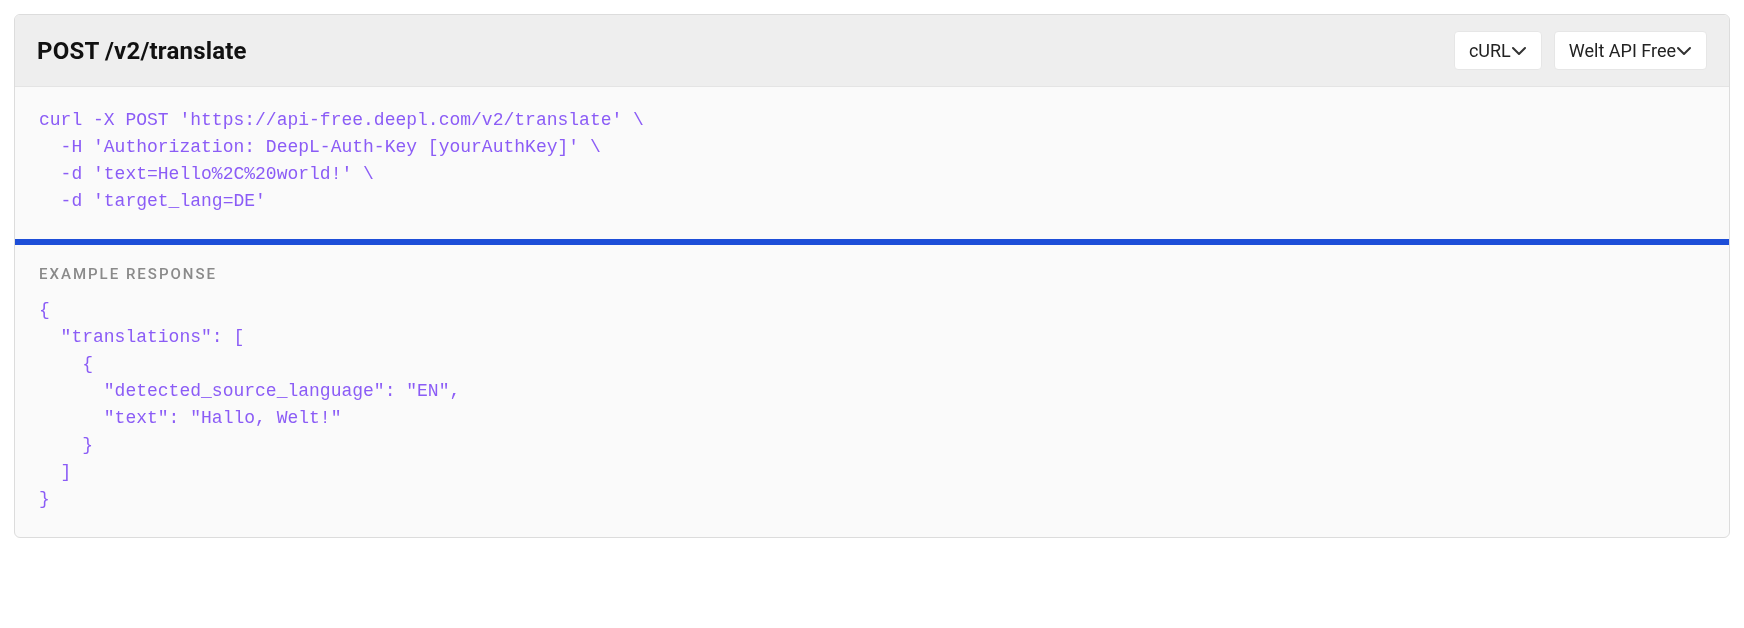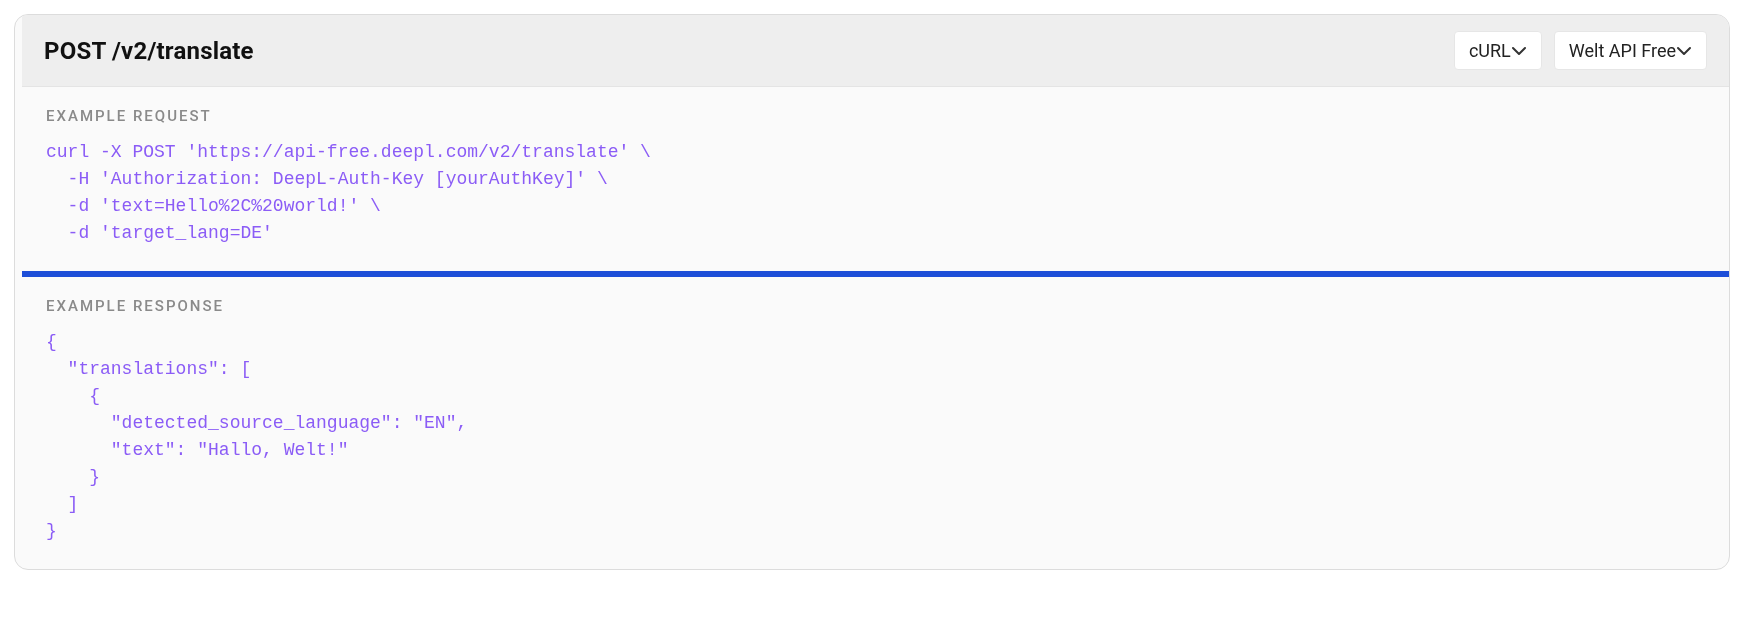--- a/index.html
+++ b/index.html
@@ -5,24 +5,23 @@
   * { box-sizing: border-box; }
   html, body { margin: 0; padding: 0; }
   body {
     font-family: -apple-system, BlinkMacSystemFont, "Segoe UI", Roboto, Helvetica, Arial, sans-serif;
     background: #ffffff;
     padding: 14px;
     color: #1a1a1a;
   }
   .card {
     border: 1px solid #dcdcdc;
-    border-radius: 14px;
+    border-radius: 6px;
     overflow: hidden;
     background: #fafafa;
-    padding-left: 7px;
   }
   .header {
     display: flex;
     align-items: center;
     justify-content: space-between;
     padding: 16px 22px;
     background: #eeeeee;
     border-bottom: 1px solid #e4e4e4;
   }
   .endpoint {
@@ -94,21 +93,20 @@
         <span class="chev">
           <svg class="chev-svg" viewBox="0 0 16 10">
               <path d="M2 2 L8 8 L14 2"></path>
             </svg>
         </span>
       </div>
     </div>
   </div>
 
   <div class="section">
-    <div class="sec-title">EXAMPLE REQUEST</div>
     <pre class="code">curl -X POST 'https://api-free.deepl.com/v2/translate' \
   -H 'Authorization: DeepL-Auth-Key [yourAuthKey]' \
   -d 'text=Hello%2C%20world!' \
   -d 'target_lang=DE'</pre>
   </div>
 
   <div class="section">
     <div class="sec-title">EXAMPLE RESPONSE</div>
     <pre class="code">{
   "translations": [

